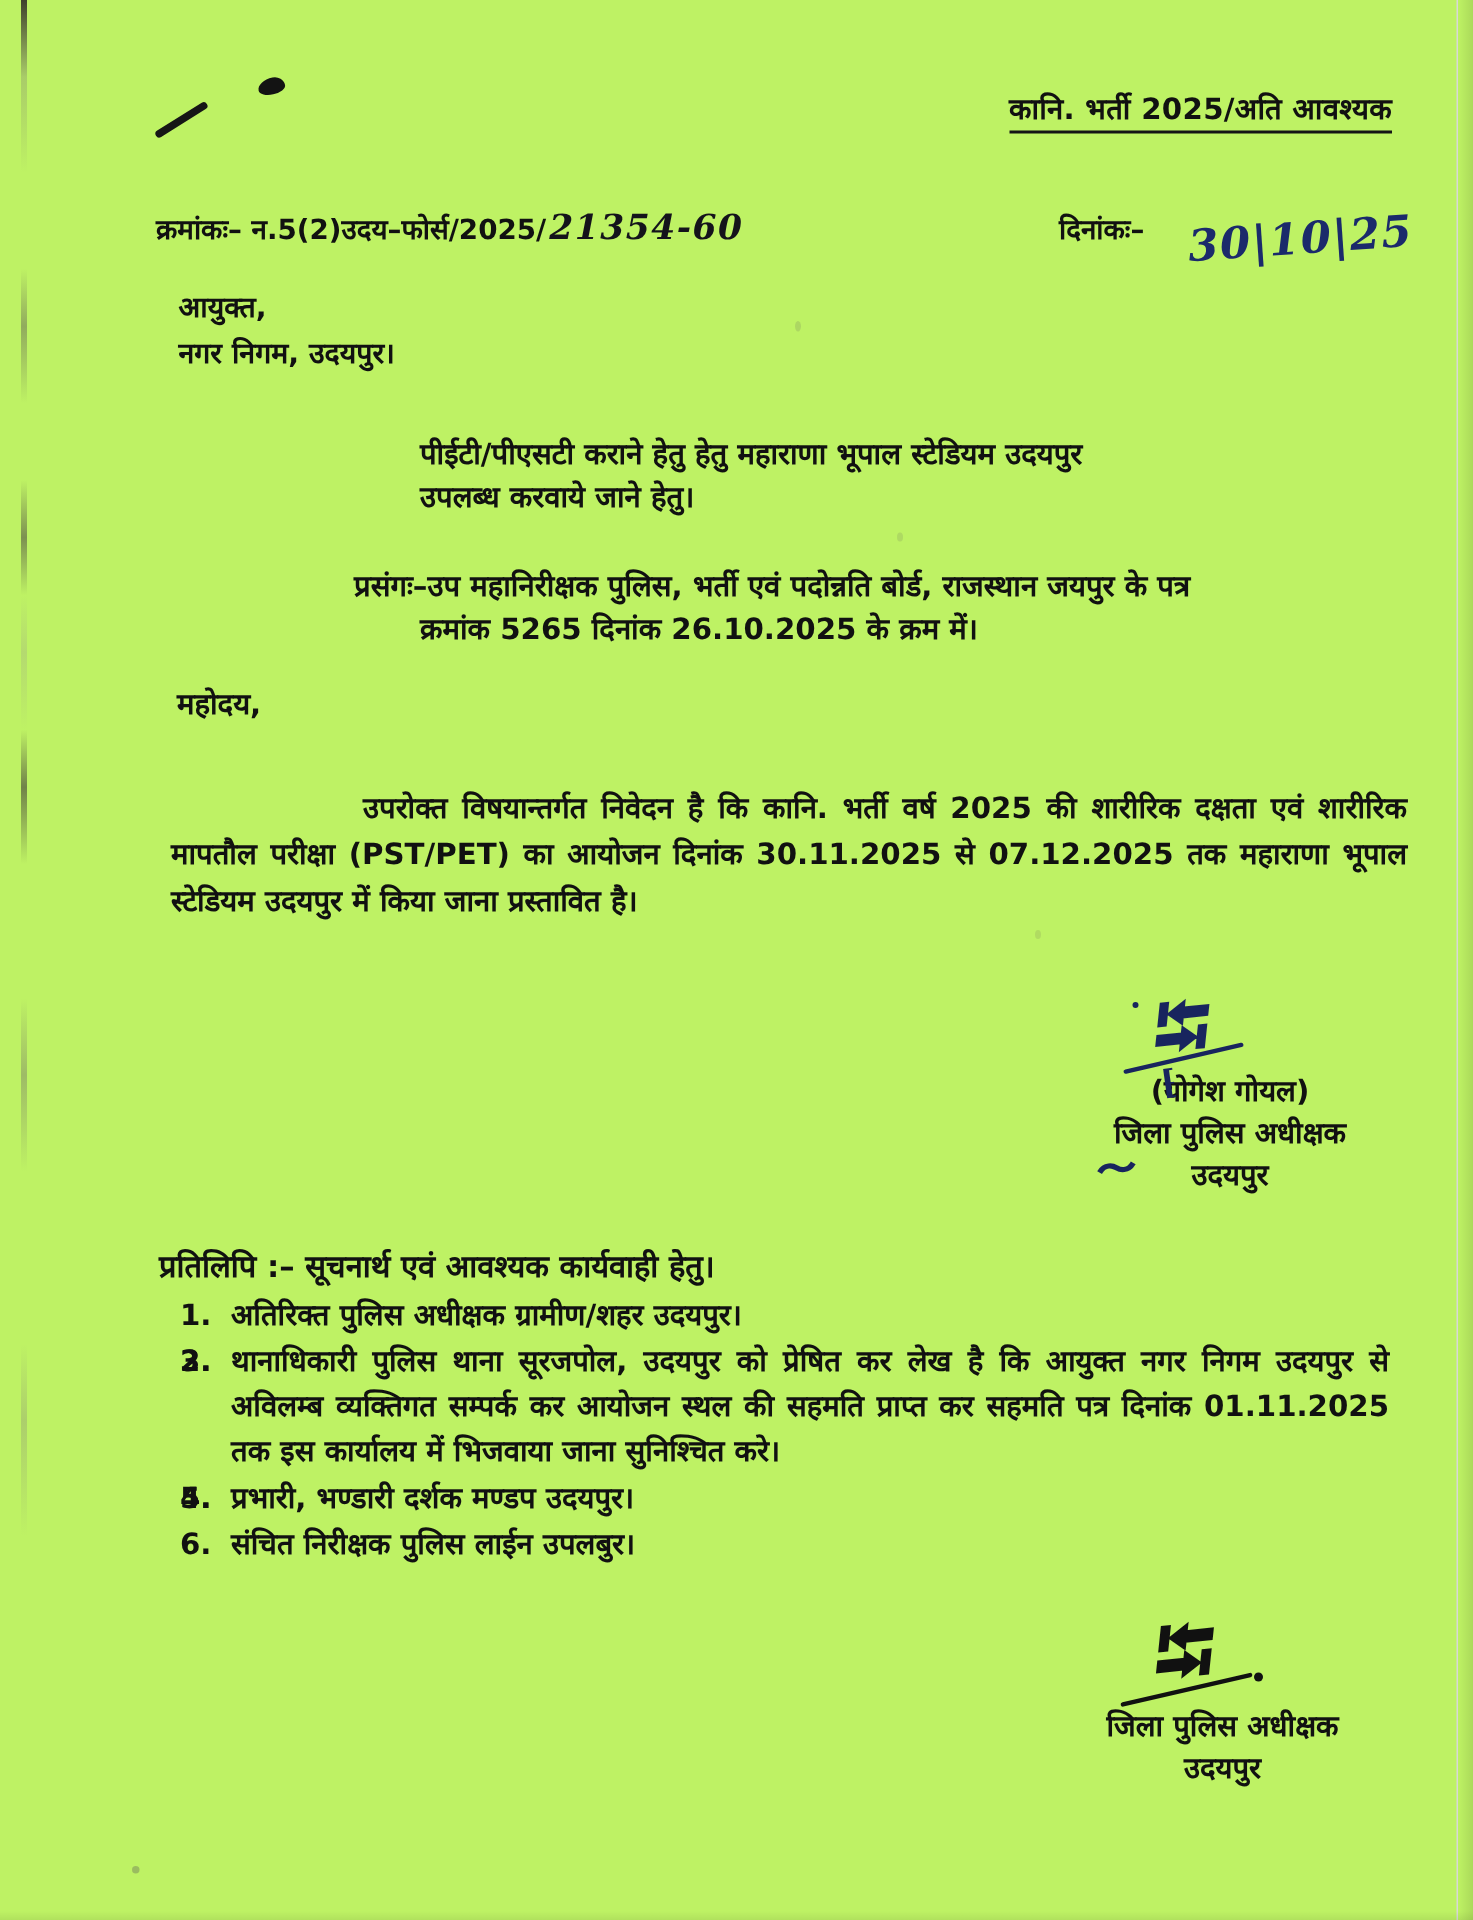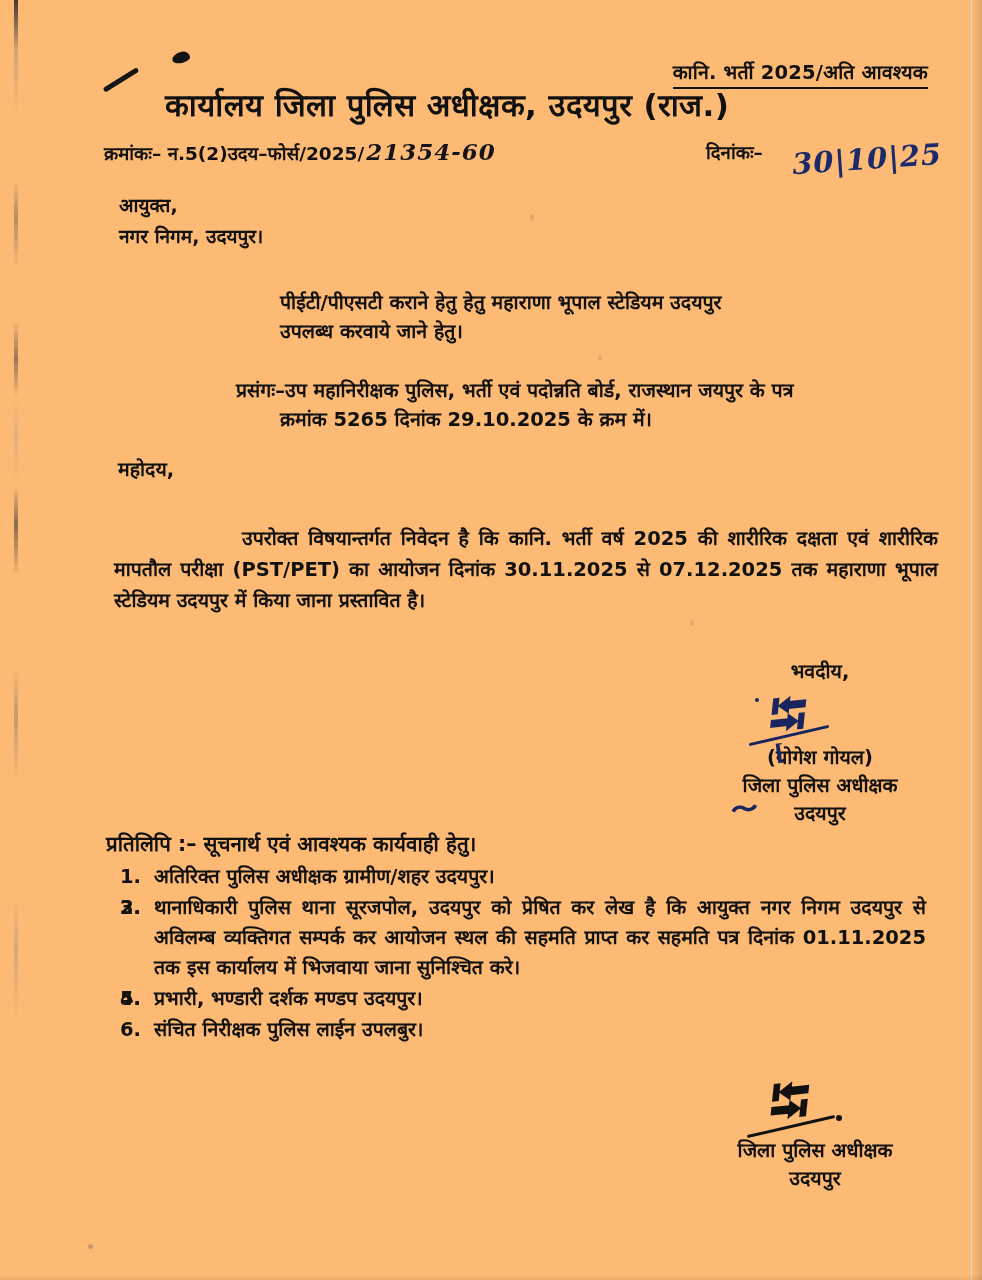--- a/index.html
+++ b/index.html
@@ -6,21 +6,21 @@
   html, body {
     margin: 0;
     padding: 0;
     background: #6e6e6e;
   }
   .page {
     position: relative;
     width: 982px;
     height: 1280px;
     margin: 0 auto;
-    background: #fdba74;
+    background: #bef264;
     overflow: hidden;
     font-family: "DejaVu Sans", "Liberation Sans", sans-serif;
     color: #111111;
     box-sizing: border-box;
   }
 
   
   .scan-edge-left {
     position: absolute;
     left: 14px; top: 0;
@@ -354,51 +354,49 @@
   <div class="scan-edge-bottom"></div>
   <div class="speck" style="left:88px;top:1244px;width:5px;height:5px;"></div>
   <div class="speck" style="left:530px;top:214px;width:4px;height:7px;opacity:.5;"></div>
   <div class="speck" style="left:598px;top:355px;width:4px;height:6px;opacity:.45;"></div>
   <div class="speck" style="left:690px;top:620px;width:4px;height:6px;opacity:.4;"></div>
 
   <div class="pen-tick"></div>
   <div class="pen-blot"></div>
 
   <div class="hdr-right">कानि. भर्ती 2025/अति आवश्यक</div>
-  <div class="office-title">कार्यालय जिला पुलिस अधीक्षक, उदयपुर (राज.)</div>
 
   <div class="ref-line">
     <span>क्रमांकः– न.5(2)उदय–फोर्स/2025/</span><span class="ref-hand">21354-60</span>
   </div>
 
   <div class="date-label">दिनांकः–</div>
   <div class="date-hand">30|10|25</div>
 
   <div class="addressee">
     <div>आयुक्त,</div>
     <div>नगर निगम, उदयपुर।</div>
   </div>
 
   <div class="subj-block">
     <div class="just indent">पीईटी/पीएसटी कराने हेतु हेतु महाराणा भूपाल स्टेडियम उदयपुर</div>
     <div class="indent">उपलब्ध करवाये जाने हेतु।</div>
   </div>
 
   <div class="ref-block">
     <div class="just"><span>प्रसंगः–</span><span>उप महानिरीक्षक पुलिस, भर्ती एवं पदोन्नति बोर्ड, राजस्थान जयपुर के पत्र</span></div>
-    <div class="indent">क्रमांक 5265 दिनांक 29.10.2025 के क्रम में।</div>
+    <div class="indent">क्रमांक 5265 दिनांक 26.10.2025 के क्रम में।</div>
   </div>
 
   <div class="salutation">महोदय,</div>
 
   <div class="para" id="para1"><span class="lead"></span><span>उपरोक्त विषयान्तर्गत निवेदन है कि कानि. भर्ती वर्ष 2025 की शारीरिक दक्षता एवं शारीरिक मापतौल परीक्षा (PST/PET) का आयोजन दिनांक </span><span class="bolddate">30.11.2025</span><span> से </span><span class="bolddate">07.12.2025</span><span> तक महाराणा भूपाल स्टेडियम उदयपुर में किया जाना प्रस्तावित है।</span></div>
 
 
   <div class="sign-block-1">
-    <span class="yours">भवदीय,</span>
     <div class="sig-wrap-1">
       <span class="sig-glyph sig1">⭾</span>
       <span class="sig1-dot"></span>
       <span class="sig1-stroke"></span>
       <span class="sig1-tail">⁅</span>
     </div>
     <span class="officer-name">(योगेश गोयल)</span>
     <span class="officer-desig">जिला पुलिस अधीक्षक</span>
     <span class="officer-place"><span class="paraph">〜</span><span>उदयपुर</span></span>
   </div>

